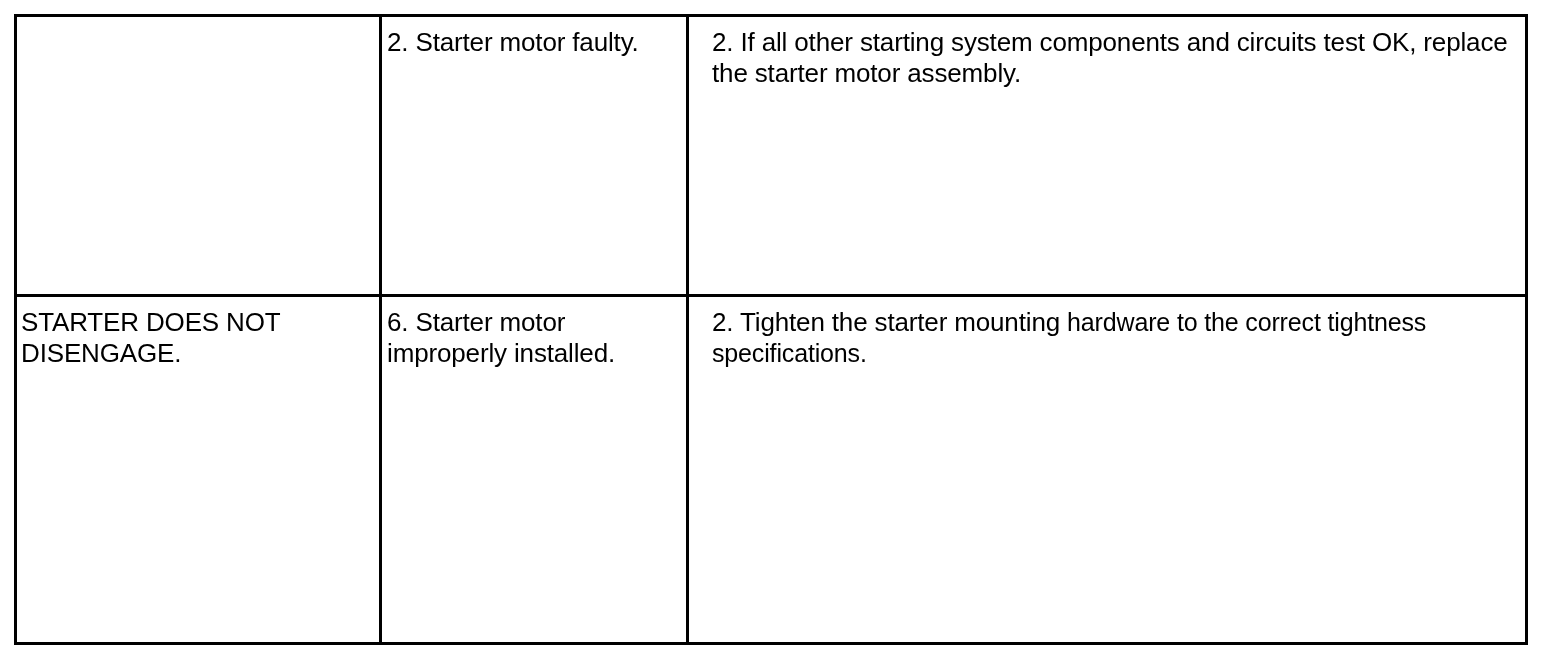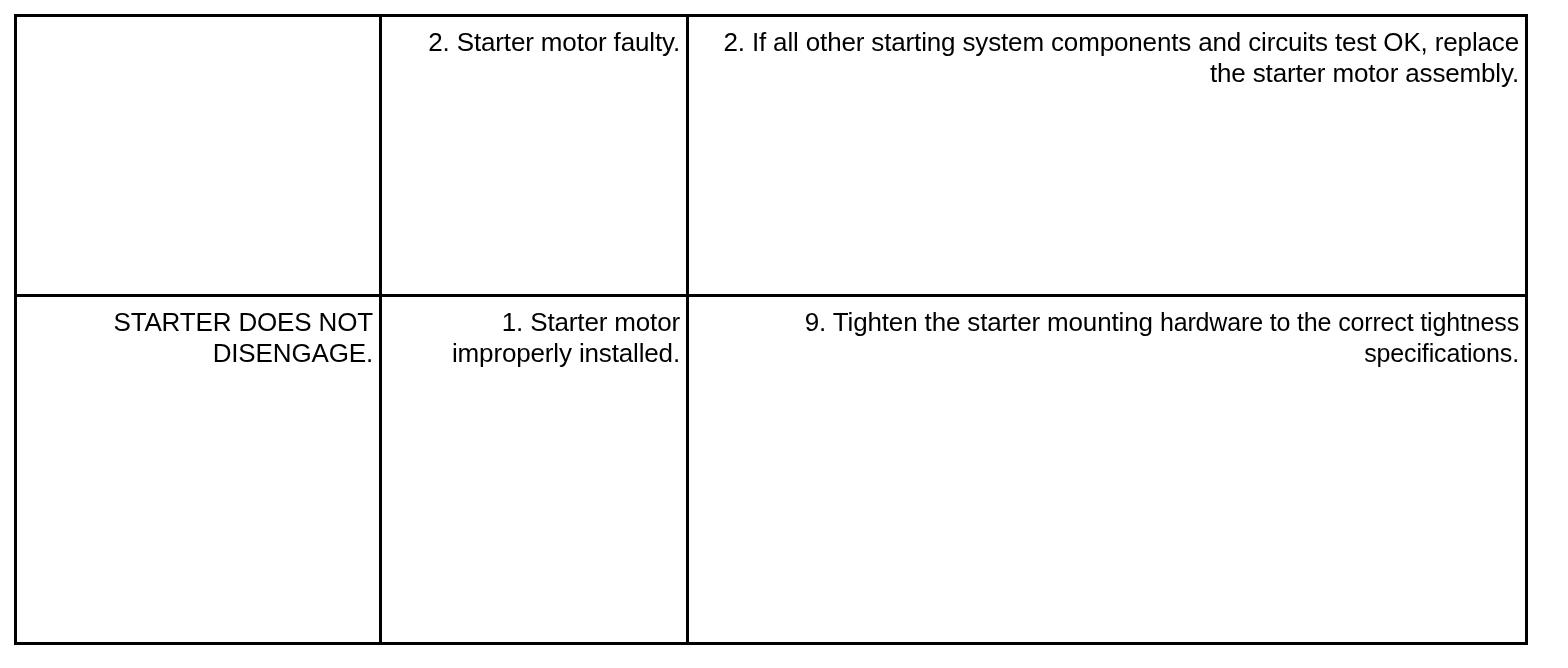--- a/index.html
+++ b/index.html
@@ -14,21 +14,20 @@
     font-family: "Liberation Sans", sans-serif;
     color: #000000;
     -webkit-font-smoothing: none;
   }
 
   #page {
     position: relative;
     width: 1424px;
     height: 668px;
     background: #ffffff;
-    text-align: right;
   }
 
   
   table.troubleshoot {
     position: absolute;
     left: 14px;
     top: 14px;
     width: 1511px;
     height: 631px;
     border-collapse: collapse;
@@ -67,21 +66,21 @@
 
   .cell-text.symptom {
     padding-left: 4px;
   }
 
   .cell-text.cause {
     padding-left: 5px;
   }
 
   .cell-text.action {
-    padding-left: 3px;
+    padding-left: 23px;
   }
 
   
   .shrink {
     font-size: 25px;
   }
 </style>
 </head>
 <body>
 
@@ -105,24 +104,24 @@
         <td>
           <div class="cell-text action">2. If all other starting system components and circuits test OK, replace the starter motor assembly.</div>
         </td>
       </tr>
 
       <tr class="r2">
         <td>
           <div class="cell-text symptom">STARTER DOES NOT DISENGAGE.</div>
         </td>
         <td>
-          <div class="cell-text cause">1. Starter motor improperly installed.</div>
+          <div class="cell-text cause">6. Starter motor improperly installed.</div>
         </td>
         <td>
-          <div class="cell-text action"><span>9. Tighten the starter mounting </span><span class="shrink">hardware to the correct tightness specifications.</span></div>
+          <div class="cell-text action"><span>2. Tighten the starter mounting </span><span class="shrink">hardware to the correct tightness specifications.</span></div>
         </td>
       </tr>
 
 
 
     </tbody>
   </table>
 
 </div>
 

